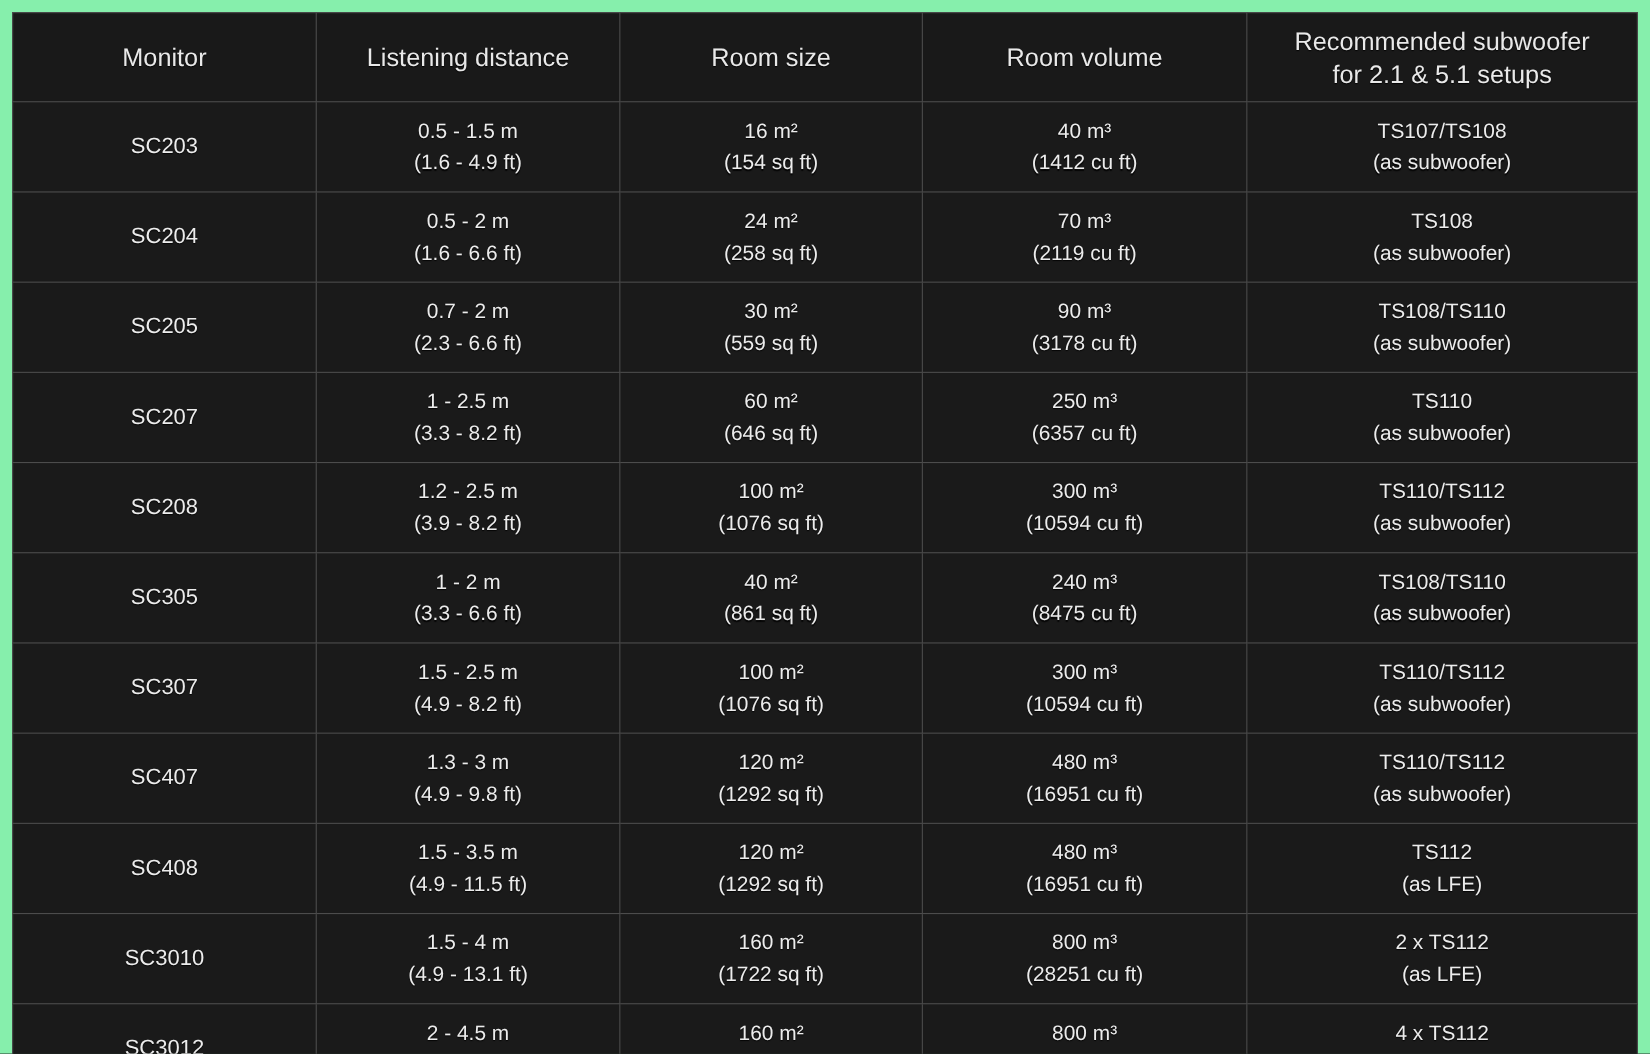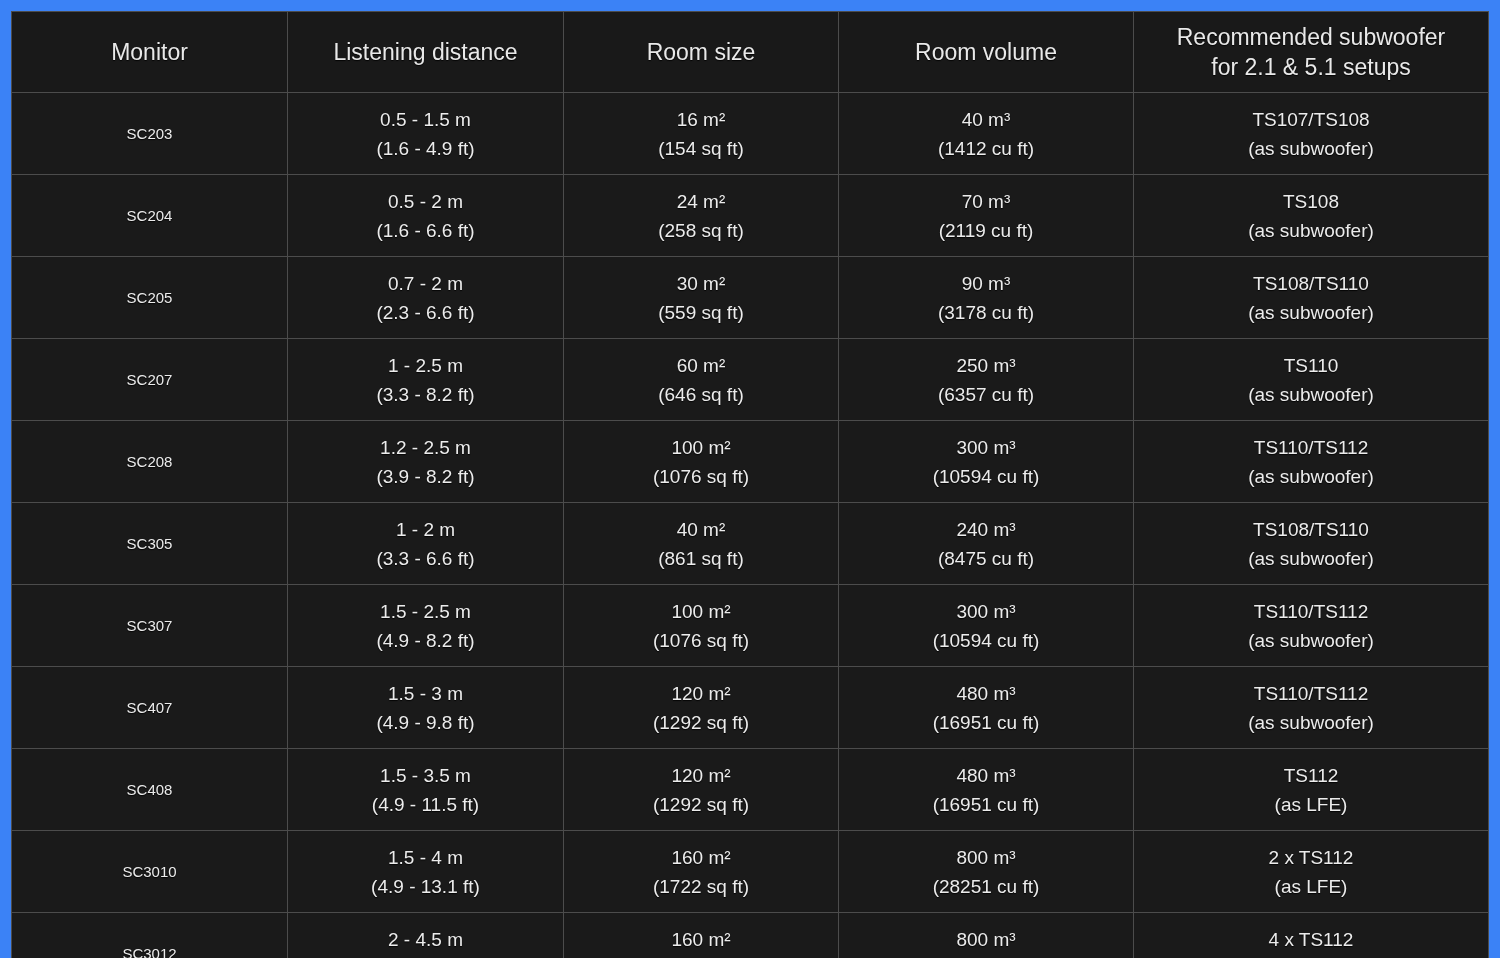--- a/index.html
+++ b/index.html
@@ -12,21 +12,21 @@
     width: 1500px;
     height: 958px;
     overflow: hidden;
     font-family: "Liberation Sans", "DejaVu Sans", sans-serif;
     -webkit-font-smoothing: antialiased;
   }
   .page {
     position: relative;
     width: 1500px;
     height: 958px;
-    background: #3b82f6;
+    background: #86efac;
     box-sizing: border-box;
     padding: 11px 12px 14px 11px;
   }
   table.spec-table {
     width: 1477px;
     border-collapse: collapse;
     table-layout: fixed;
     background: #1a1a1a;
     border: 1px solid #4c4c4c;
   }
@@ -55,21 +55,21 @@
     background: #1a1a1a;
     color: #ececec;
     font-size: 19px;
     line-height: 29px;
     text-align: center;
     vertical-align: middle;
     padding: 2px 6px;
     text-shadow: 0 1px 1px rgba(0,0,0,0.85);
   }
   tbody td.monitor-cell {
-    font-size: 15px;
+    font-size: 20px;
   }
   .line-primary { display: block; white-space: nowrap; }
   .line-secondary { display: block; white-space: nowrap; }
   .hdr-line { display: block; white-space: nowrap; }
 </style>
 </head>
 <body>
 
 <div class="page">
   <table class="spec-table">
@@ -246,21 +246,21 @@
           <td>
             <span class="line-primary">TS110/TS112</span>
             <span class="line-secondary">(as subwoofer)</span>
           </td>
         </tr>
         <tr>
           <td class="monitor-cell">
             <span class="line-primary">SC407</span>
           </td>
           <td>
-            <span class="line-primary">1.5 - 3 m</span>
+            <span class="line-primary">1.3 - 3 m</span>
             <span class="line-secondary">(4.9 - 9.8 ft)</span>
           </td>
           <td>
             <span class="line-primary">120 m²</span>
             <span class="line-secondary">(1292 sq ft)</span>
           </td>
           <td>
             <span class="line-primary">480 m³</span>
             <span class="line-secondary">(16951 cu ft)</span>
           </td>

